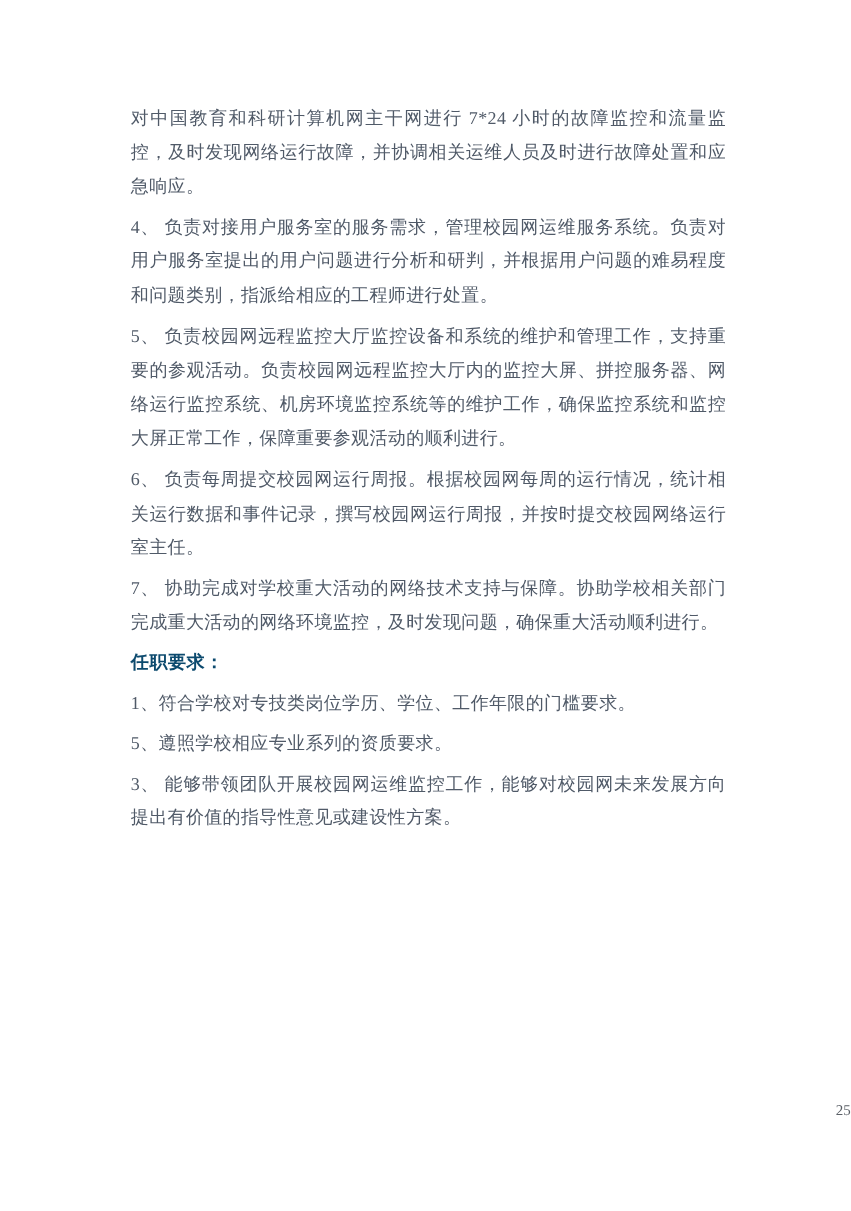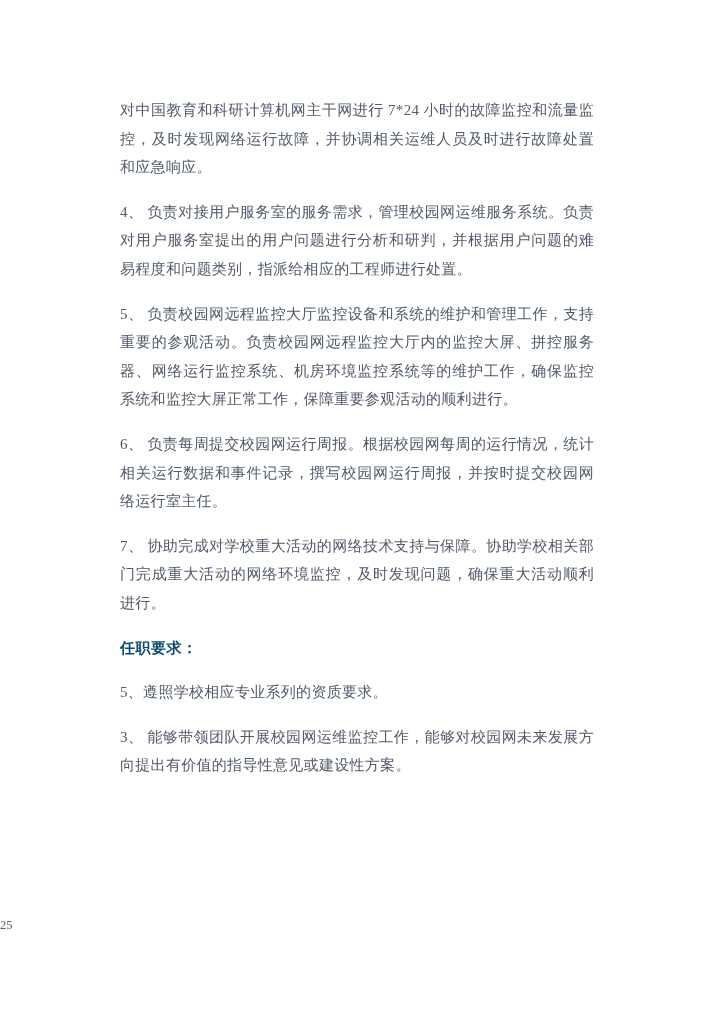--- a/index.html
+++ b/index.html
@@ -21,47 +21,48 @@
     top: 80px;
     width: 506px;
     color: #505a68;
     font-size: 15px;
     line-height: 28.6px;
     text-align: justify;
     text-align-last: left;
     letter-spacing: 0.3px;
   }
   .content p {
-    margin: 16px;
+    margin: 5px;
     padding: 0;
   }
   .content p.heading {
     color: #0c4a6e;
     font-weight: bold;
     letter-spacing: 0.5px;
   }
   .page-number {
     position: absolute;
     left: 0;
     top: 918px;
     width: 709px;
-    text-align: left;
+    text-align: right;
     color: #5a5f66;
     font-size: 12.5px;
     font-family: "Liberation Serif", "DejaVu Serif", serif;
   }
 </style>
 </head>
 <body>
 
 <div class="page">
   <div class="content">
     <p>对中国教育和科研计算机网主干网进行 7*24 小时的故障监控和流量监控，及时发现网络运行故障，并协调相关运维人员及时进行故障处置和应急响应。</p>
     <p>4、 负责对接用户服务室的服务需求，管理校园网运维服务系统。负责对用户服务室提出的用户问题进行分析和研判，并根据用户问题的难易程度和问题类别，指派给相应的工程师进行处置。</p>
     <p>5、 负责校园网远程监控大厅监控设备和系统的维护和管理工作，支持重要的参观活动。负责校园网远程监控大厅内的监控大屏、拼控服务器、网络运行监控系统、机房环境监控系统等的维护工作，确保监控系统和监控大屏正常工作，保障重要参观活动的顺利进行。</p>
     <p>6、 负责每周提交校园网运行周报。根据校园网每周的运行情况，统计相关运行数据和事件记录，撰写校园网运行周报，并按时提交校园网络运行室主任。</p>
     <p>7、 协助完成对学校重大活动的网络技术支持与保障。协助学校相关部门完成重大活动的网络环境监控，及时发现问题，确保重大活动顺利进行。</p>
     <p class="heading">任职要求：</p>
+    <p>1、符合学校对专技类岗位学历、学位、工作年限的门槛要求。</p>
     <p>5、遵照学校相应专业系列的资质要求。</p>
     <p>3、 能够带领团队开展校园网运维监控工作，能够对校园网未来发展方向提出有价值的指导性意见或建设性方案。</p>
   </div>
   <div class="page-number">25</div>
 </div>
 
 </body></html>

